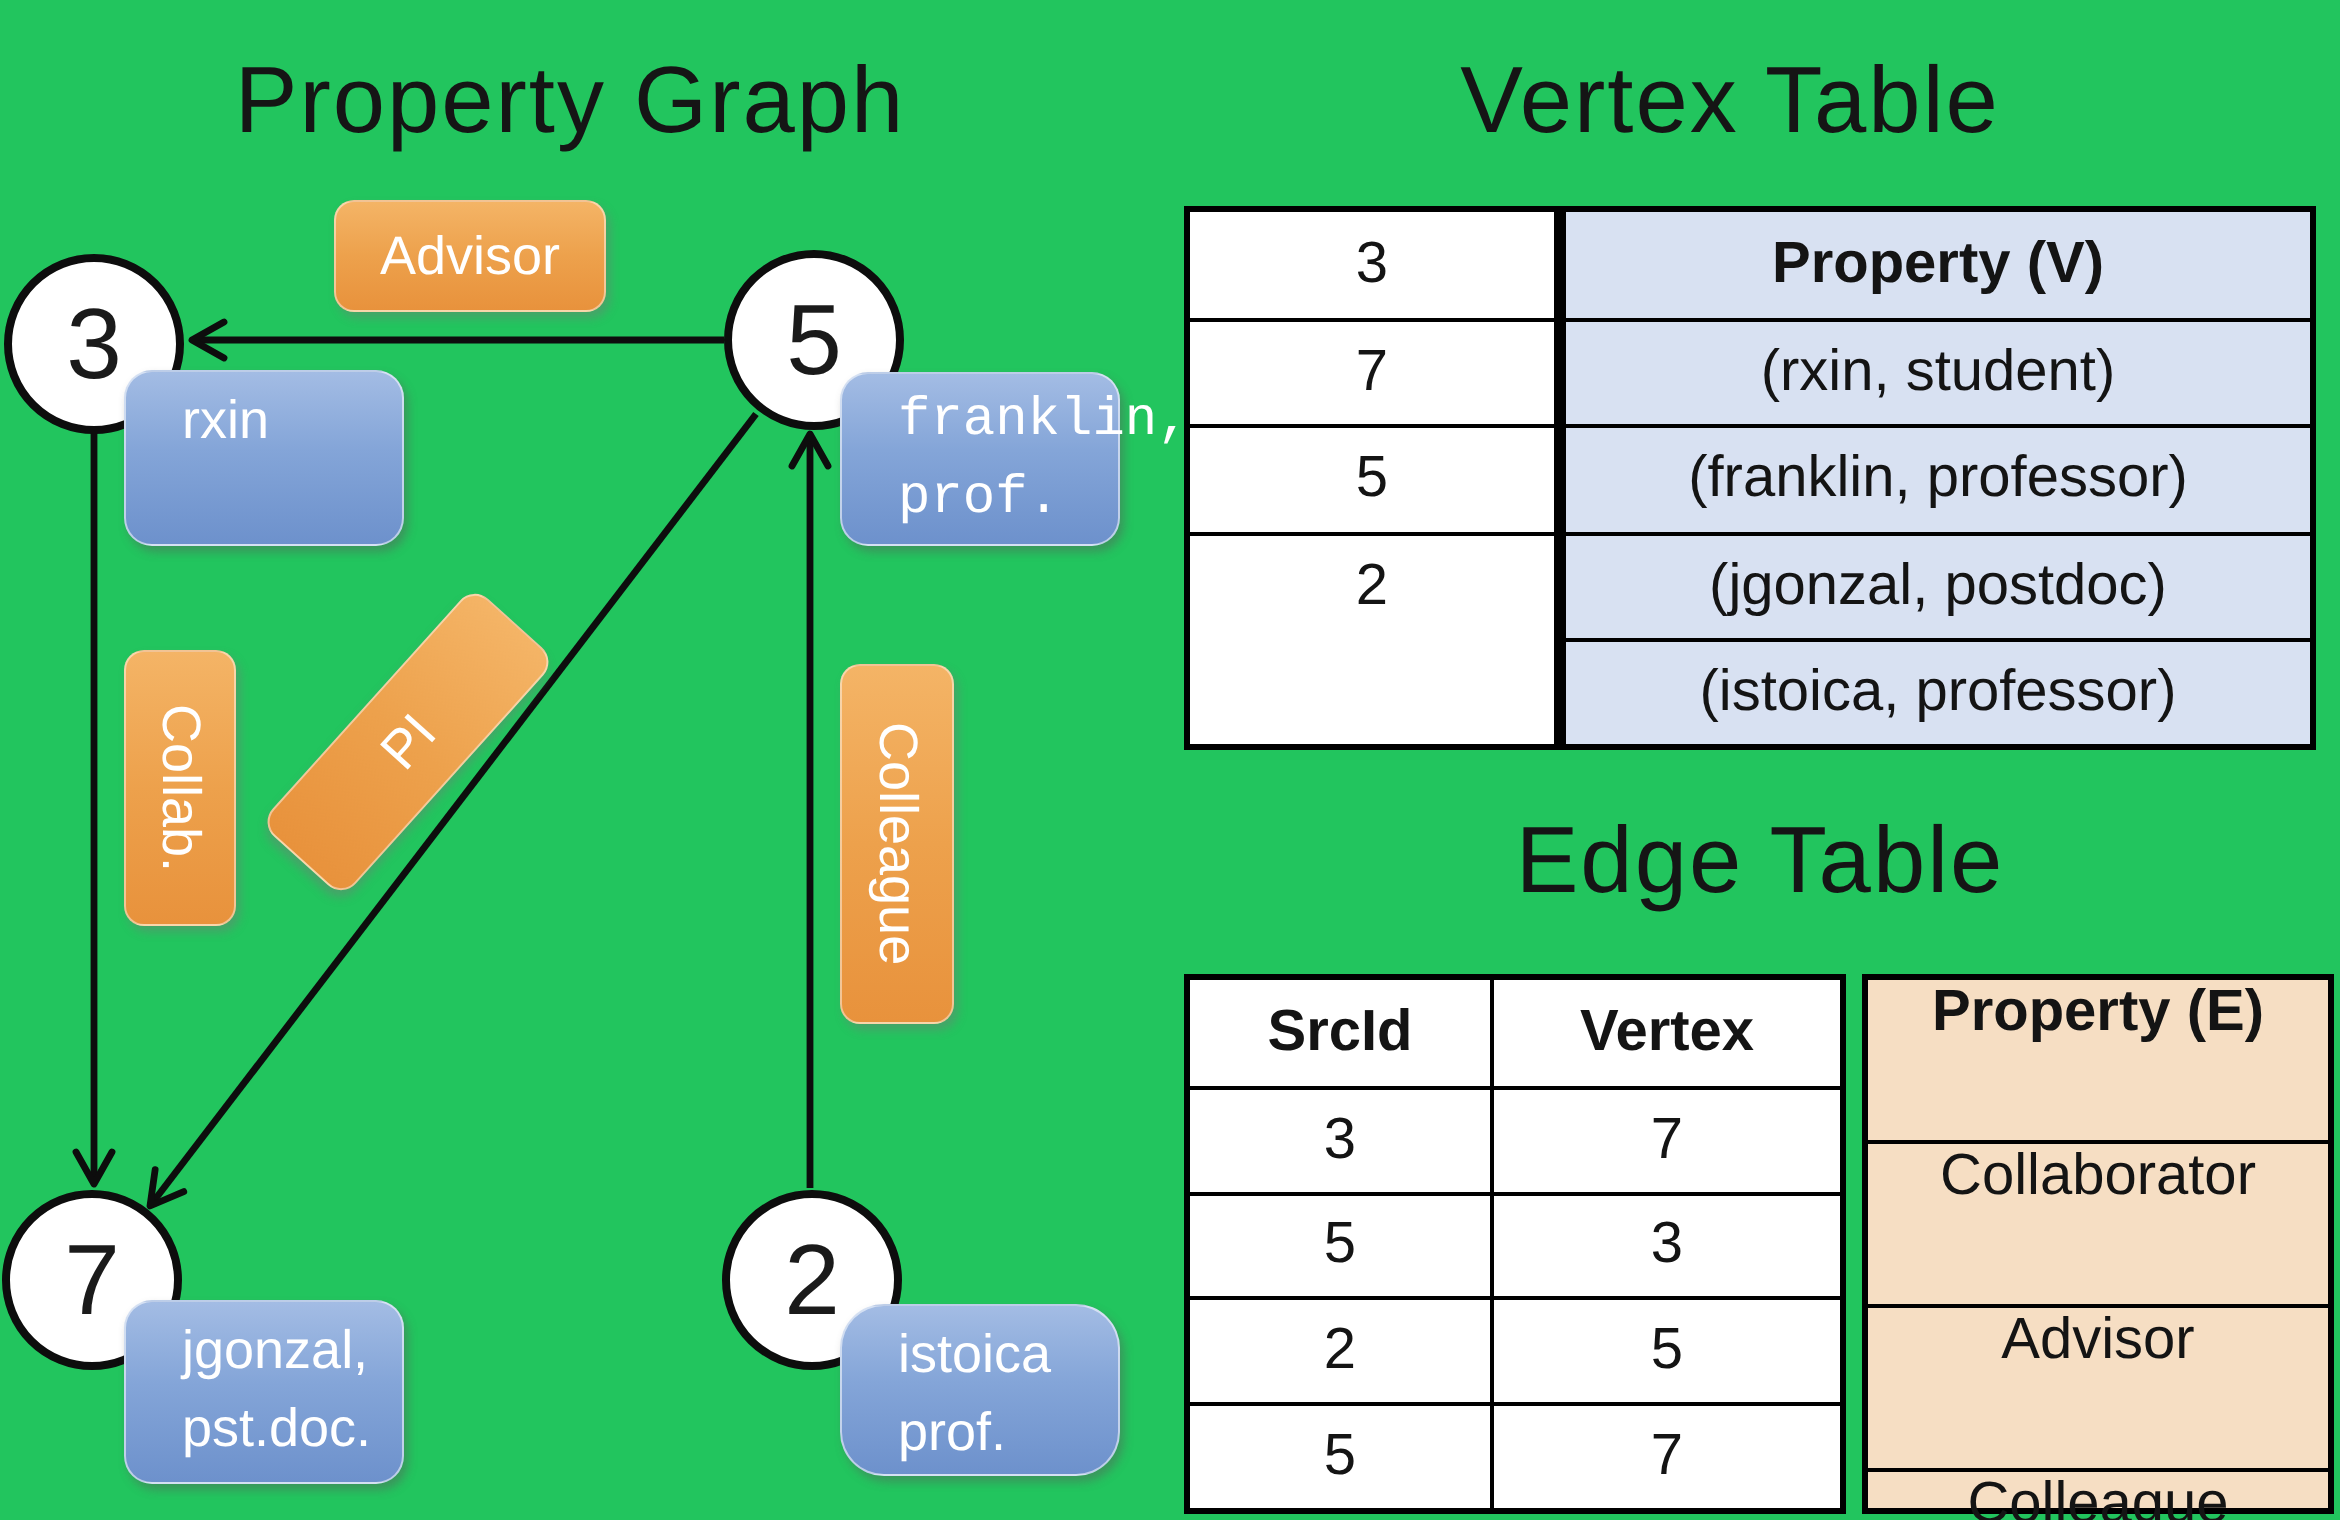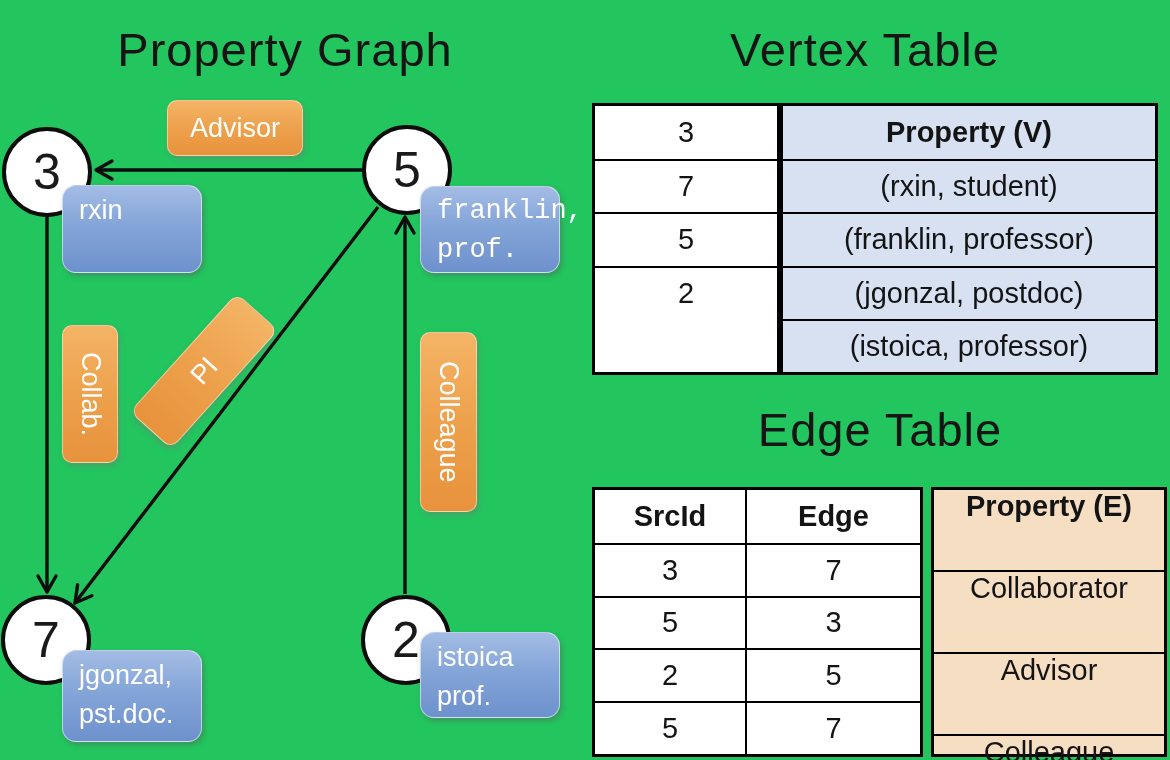--- a/index.html
+++ b/index.html
@@ -15,21 +15,21 @@
   .gnode{
     position:absolute;width:82px;height:82px;border:4px solid #0d0d0d;border-radius:50%;
     background:#ffffff;display:flex;align-items:center;justify-content:center;
     font-size:50px;color:#1a1a1a;z-index:2;
   }
   .vprop{
     position:absolute;width:140px;border-radius:14px;z-index:3;box-sizing:border-box;
     background:linear-gradient(180deg,#a3bce4 0%,#84a5d8 45%,#6d91cc 100%);
     border:1px solid rgba(255,255,255,0.55);
     box-shadow:2px 3px 5px rgba(90,90,90,0.45);
-    color:#fff;font-size:27px;line-height:39px;padding:5px 0 0 16px;
+    color:#fff;font-size:27px;line-height:39px;padding:5px 0 0 28px;
   }
   .elabel{
     position:absolute;border-radius:10px;z-index:3;box-sizing:border-box;
     background:linear-gradient(180deg,#f4b466 0%,#eda14c 50%,#e8923c 100%);
     border:1px solid rgba(255,255,255,0.45);
     box-shadow:2px 3px 5px rgba(120,120,120,0.45);
     color:#fff;font-size:27px;display:flex;align-items:center;justify-content:center;
   }
   .vtext{writing-mode:vertical-rl;}
   .vtext.flip{transform:rotate(180deg);}
@@ -87,21 +87,21 @@
     <div>rxin</div>
   </div>
   <div class="vprop" style="left:420px;top:186px;height:87px;font-family:Liberation Mono, monospace;">
     <div>franklin,</div>
     <div>prof.</div>
   </div>
   <div class="vprop" style="left:62px;top:650px;height:92px;">
     <div>jgonzal,</div>
     <div>pst.doc.</div>
   </div>
-  <div class="vprop" style="left:420px;top:632px;height:86px;">
+  <div class="vprop" style="left:420px;top:652px;height:86px;border-radius:22px;">
     <div>istoica</div>
     <div>prof.</div>
   </div>
 
   <div class="elabel" style="left:167px;top:100px;width:136px;height:56px;">
     <span>Advisor</span>
   </div>
   <div class="elabel" style="left:62px;top:325px;width:56px;height:138px;">
     <span class="vtext">Collab.</span>
   </div>
@@ -122,21 +122,21 @@
   <div class="subtable one-col fill-blue" style="left:764px;top:103px;width:378px;height:272px;margin-left:16px;">
     <div class="cell hdr">Property (V)</div>
     <div class="cell">(rxin, student)</div>
     <div class="cell">(franklin, professor)</div>
     <div class="cell">(jgonzal, postdoc)</div>
     <div class="cell">(istoica, professor)</div>
   </div>
 
   <div class="subtable two-col" style="left:592px;top:487px;width:331px;height:270px;text-align:center;">
     <div class="cell hdr">SrcId</div>
-    <div class="cell hdr">Edge</div>
+    <div class="cell hdr">Vertex</div>
     <div class="cell">3</div>
     <div class="cell">7</div>
     <div class="cell">5</div>
     <div class="cell">3</div>
     <div class="cell">2</div>
     <div class="cell">5</div>
     <div class="cell">5</div>
     <div class="cell">7</div>
   </div>
 

